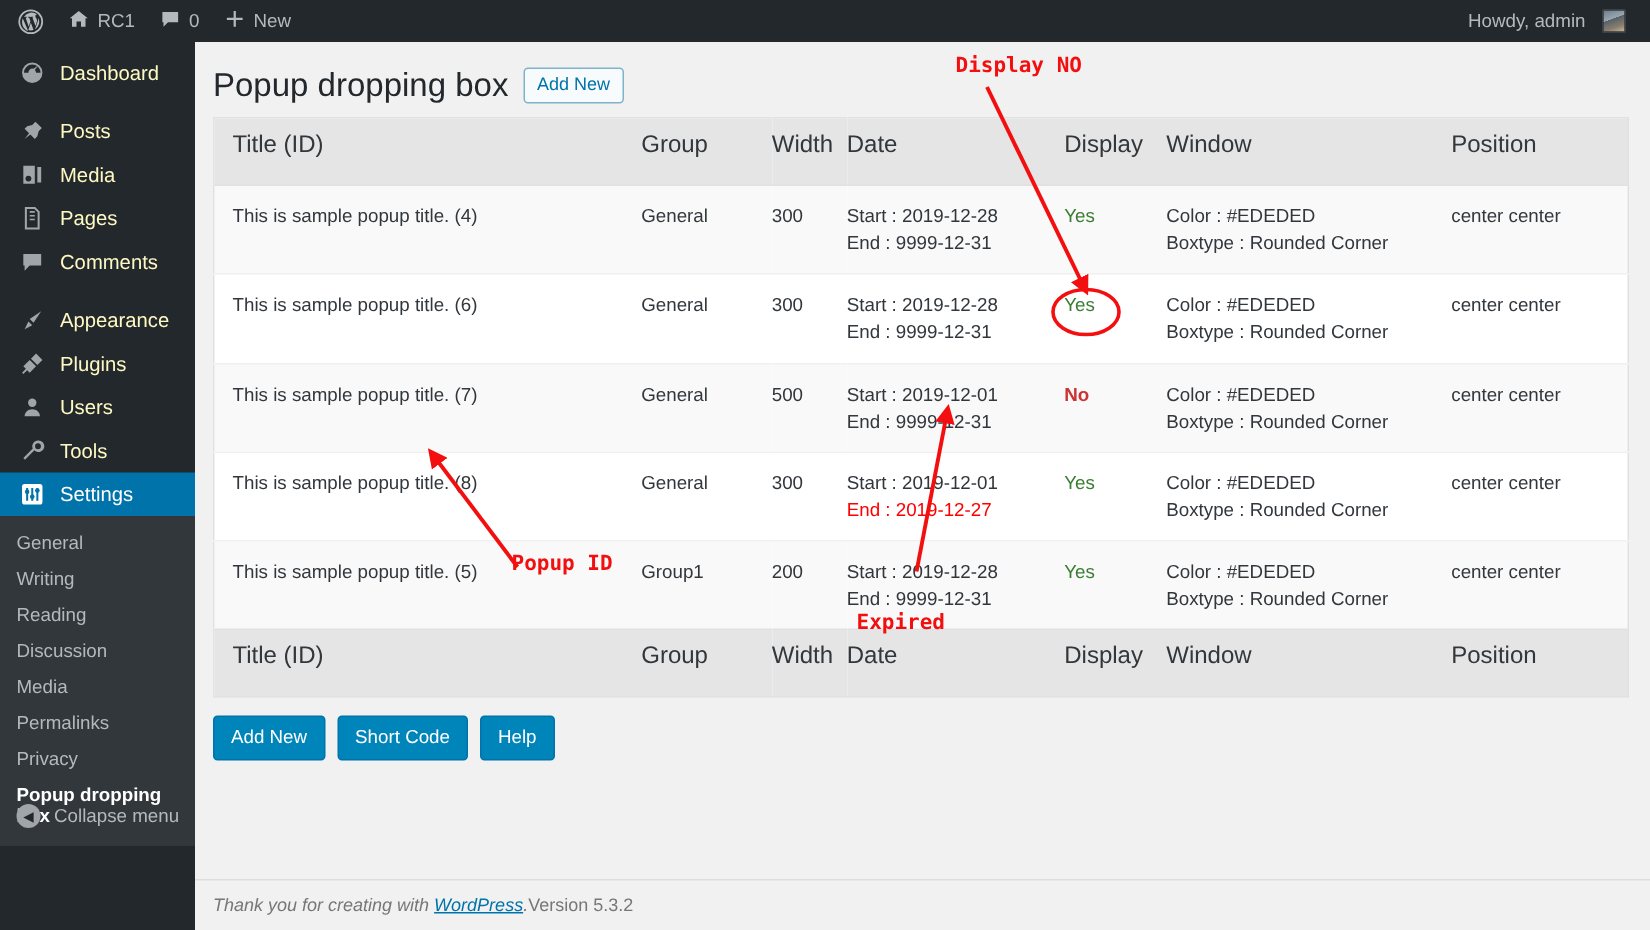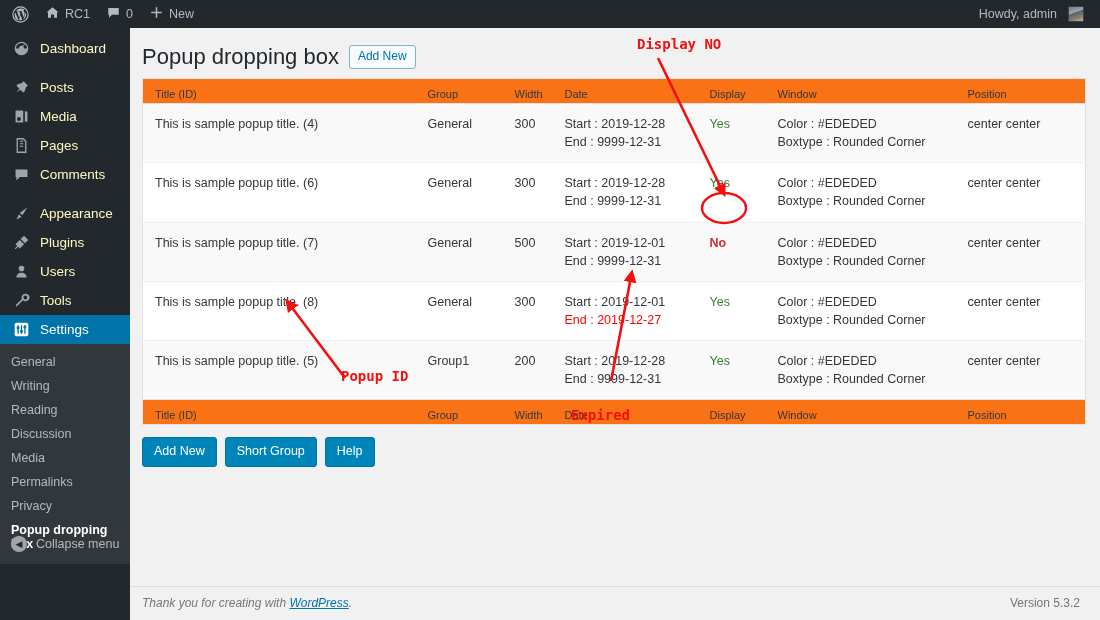--- a/index.html
+++ b/index.html
@@ -84,21 +84,21 @@
     border-radius: 3px; font-size: 12px; padding: 3px 8px; line-height: 1.3;
   }
 
   .table-wrap { margin: 0 14px 0 12px; }
   table.wp-list {
     width: 100%; border-collapse: collapse; background: #fff;
     border: 1px solid #e1e1e1; font-size: 12.5px; color: #32373c;
   }
   table.wp-list thead th, table.wp-list tfoot td {
     text-align: left; font-weight: normal; color: #32373c;
-    padding: 9px 0 3px 0; font-size: 11px; background: #f97316;
+    padding: 9px 0 17px 0; font-size: 16px; background: #e5e5e5;
   }
   table.wp-list thead th { border-bottom: 1px solid #e1e1e1; }
   table.wp-list tfoot td { border-top: 1px solid #e1e1e1; }
   table.wp-list tbody td {
     padding: 11px 0 11px 0; vertical-align: top; line-height: 1.45;
     border-top: 1px solid #f0f0f0;
   }
   table.wp-list tbody tr:nth-child(odd) { background: #f9f9f9; }
   table.wp-list tbody tr:nth-child(even) { background: #fff; }
   .c-title { width: 285px; padding-left: 12px !important; }
@@ -117,21 +117,21 @@
   .btn-primary {
     background: #0085ba; border: 1px solid #0073aa; color: #fff;
     border-radius: 3px; font-size: 12.5px; padding: 5px 11px; line-height: 1.4;
   }
 
   
   .page-footer {
     position: absolute; bottom: 0; left: 0; width: 970px;
     border-top: 1px solid #ddd; padding: 9px 20px 0 12px;
     font-size: 12px; font-style: italic; color: #777;
-    display: flex; justify-content: space-between; height: 34px;
+    display: flex; justify-content: flex-start; height: 34px;
   }
   .page-footer a { color: #0073aa; }
   .version { font-style: normal; }
 
   
   .anno-layer {
     position: absolute; top: 0; left: 0; width: 1100px; height: 620px;
     pointer-events: none;
   }
   .anno-text {
@@ -414,21 +414,21 @@
             <td class="c-display">Display</td>
             <td class="c-window">Window</td>
             <td class="c-pos">Position</td>
           </tr>
         </tfoot>
       </table>
     </div>
 
     <div class="btn-row">
       <button class="btn-primary">Add New</button>
-      <button class="btn-primary">Short Group</button>
+      <button class="btn-primary">Short Code</button>
       <button class="btn-primary">Help</button>
     </div>
 
     <div class="page-footer">
       <span><span>Thank you for creating with </span><a href="#">WordPress</a><span>.</span></span>
       <span class="version">Version 5.3.2</span>
     </div>
   </div>
 
   <div class="anno-layer">

